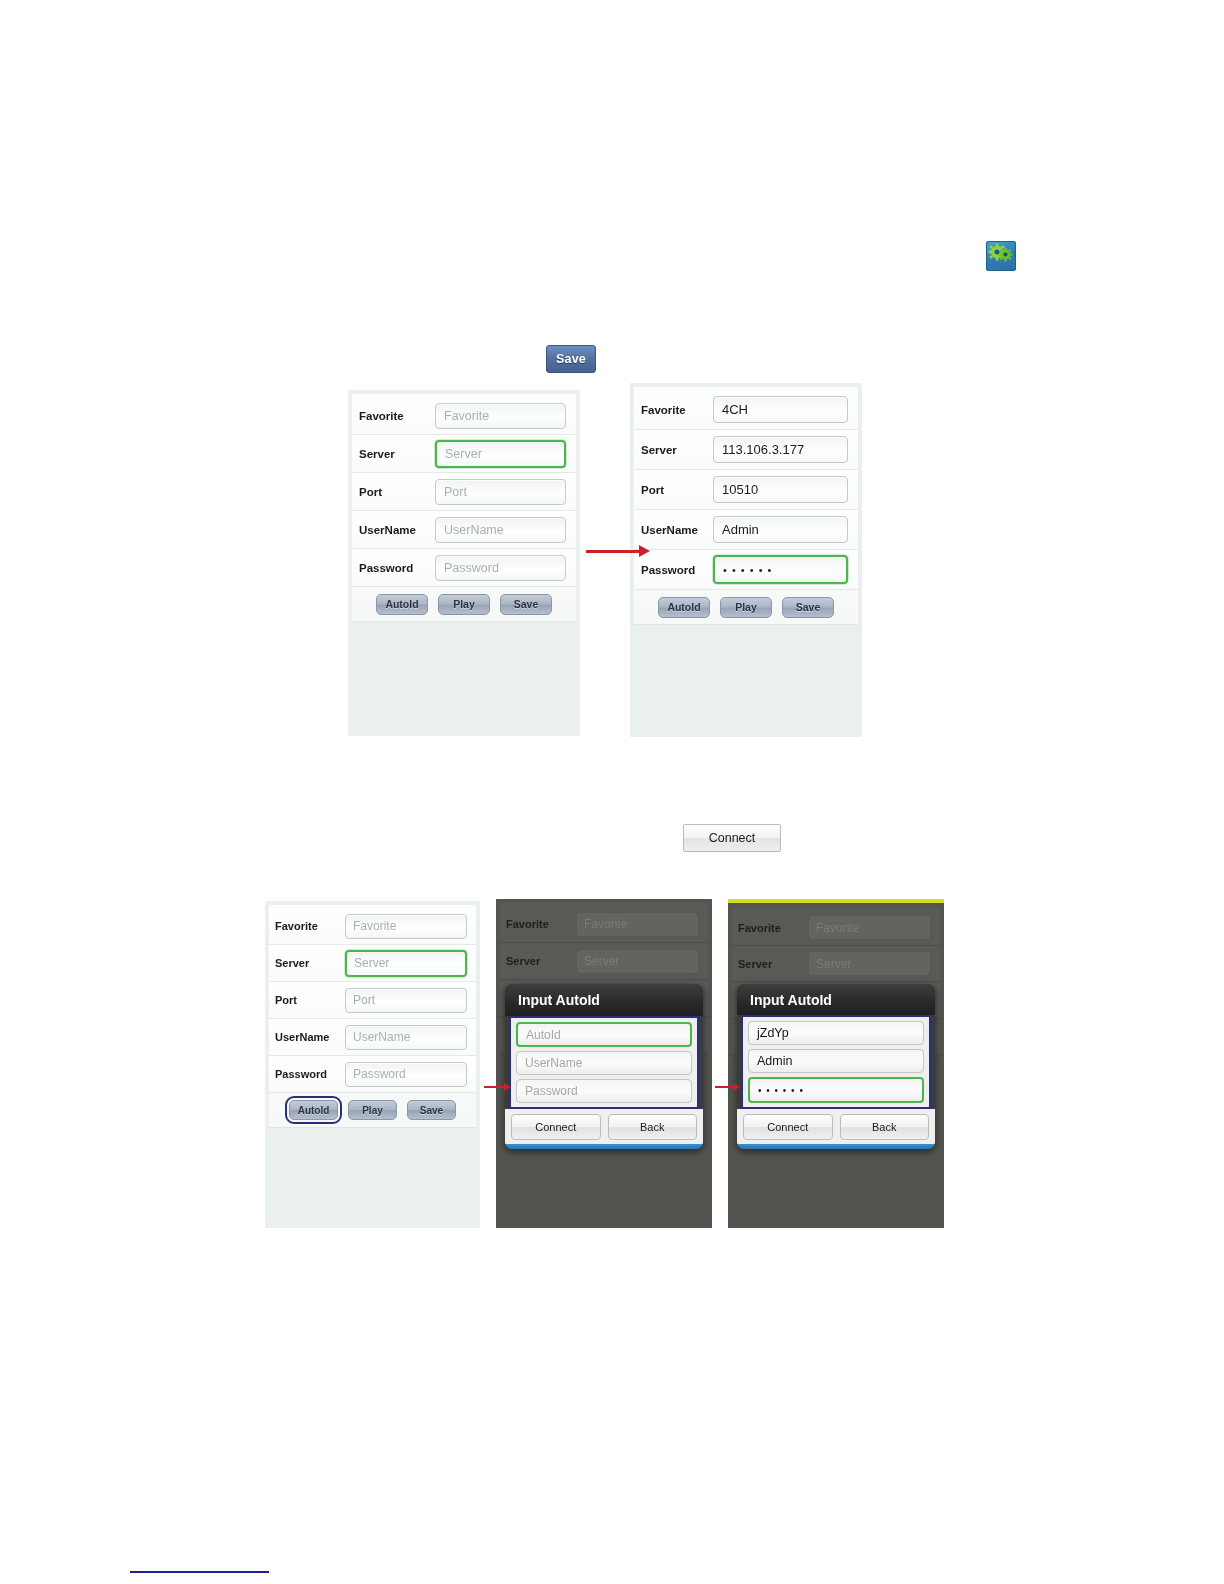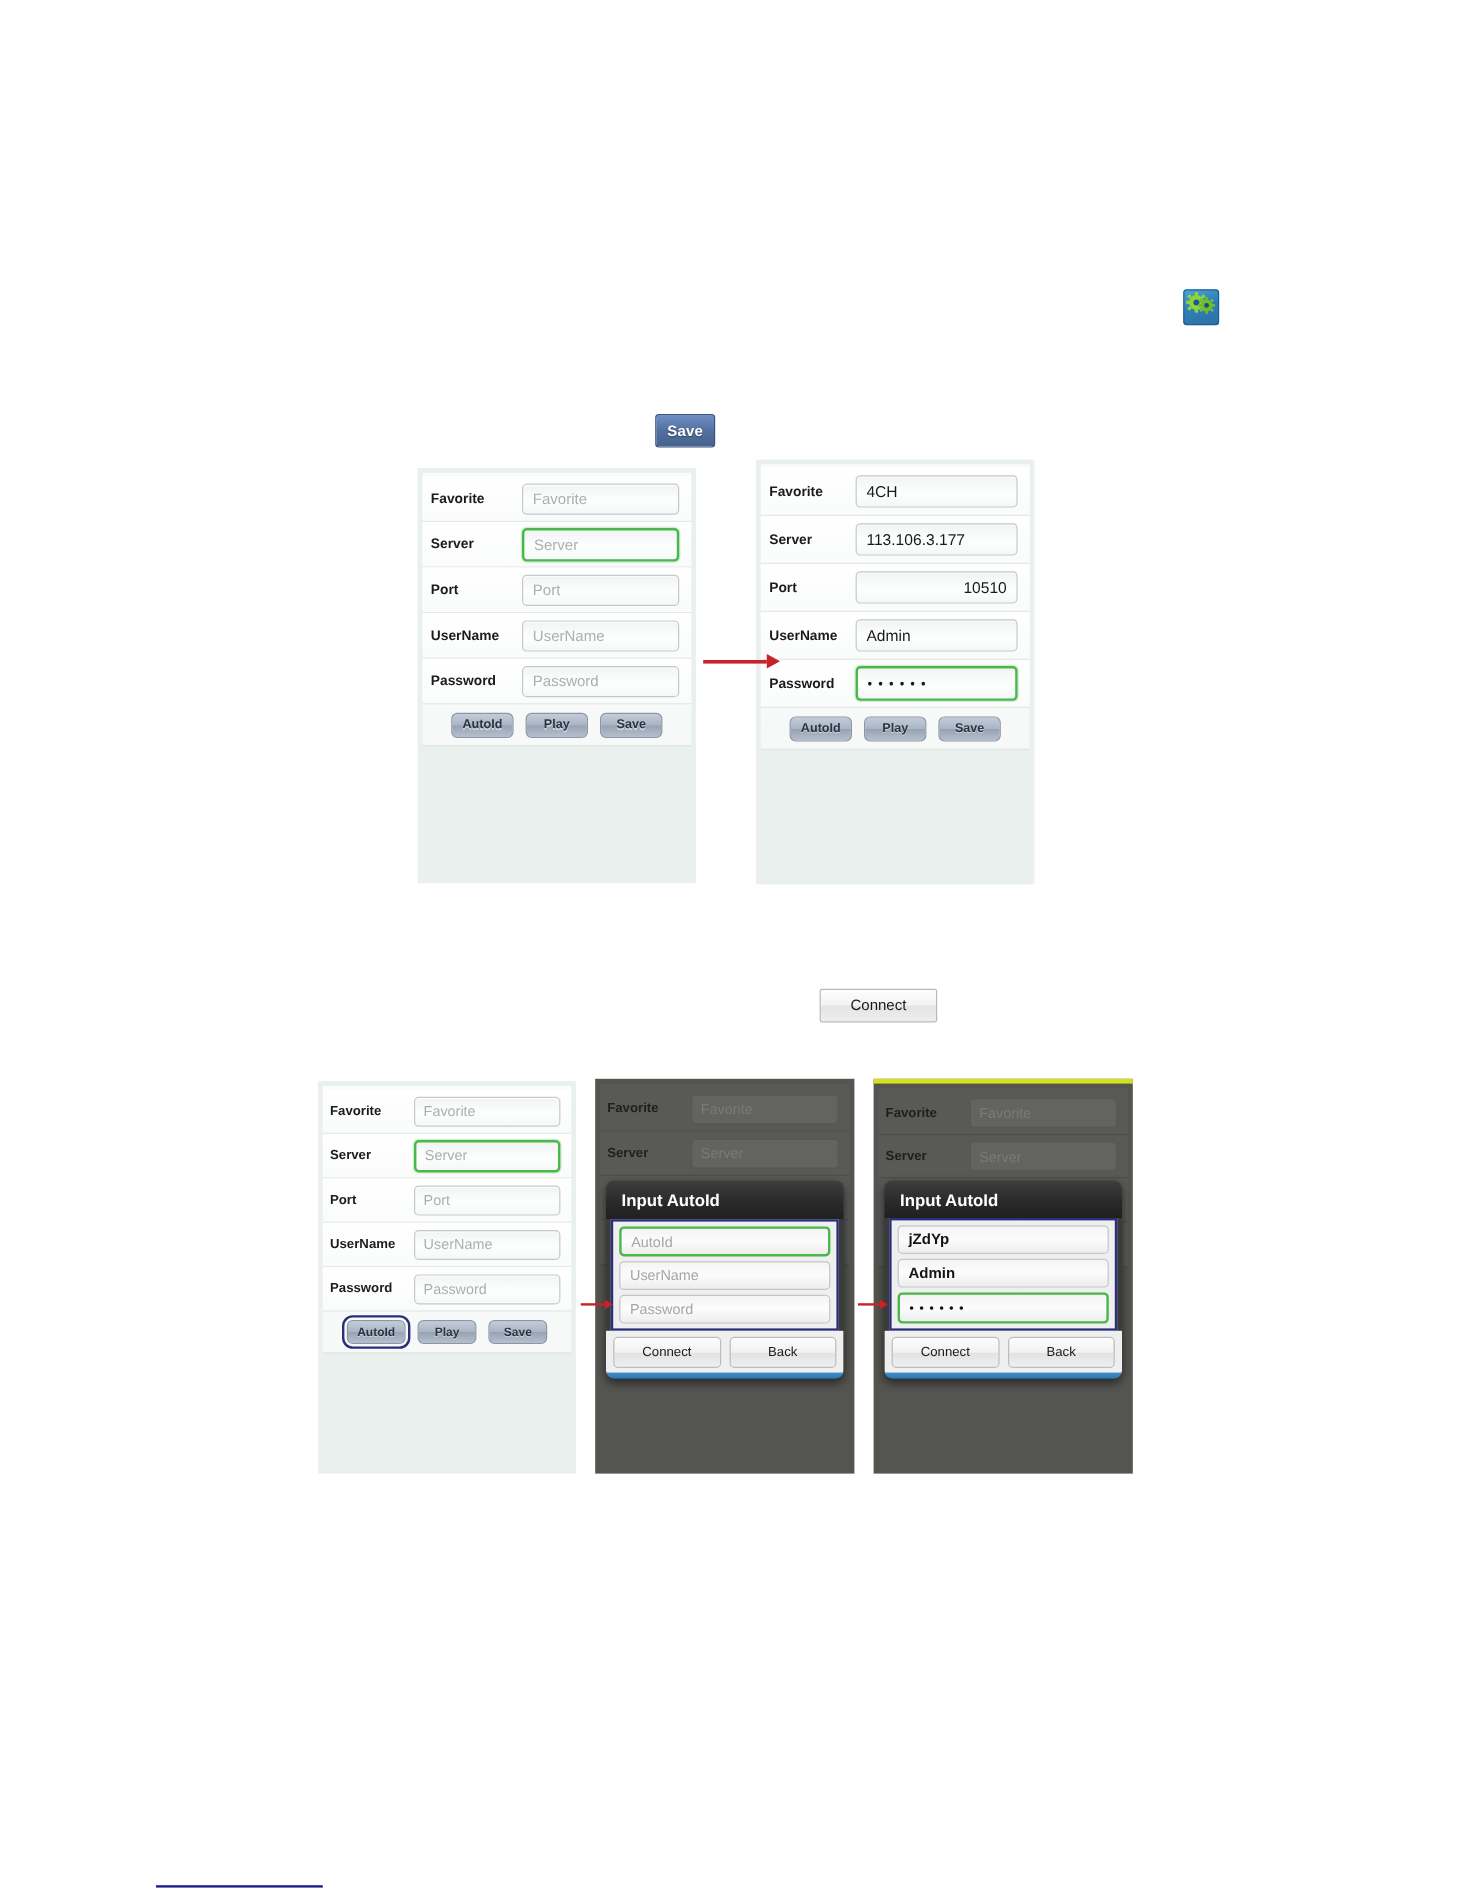--- a/index.html
+++ b/index.html
@@ -148,21 +148,21 @@
   }
   .dfield {
     background: linear-gradient(180deg,#f4f4f4 0%,#fcfcfc 50%,#ededed 100%);
     border: 1px solid #c6c6c6;
     border-radius: 4px;
     display: flex; align-items: center;
     overflow: hidden;
   }
   .dfield.focus-green { border: 2px solid #49b749; }
   .dfield .ph { color: #a6a6a6; }
-  .dfield .val { color: #141414; font-weight: bold; }
+  .dfield .val { color: #141414; }
   .dialog-buttons {
     background: #efefef;
     display: flex; align-items: center;
   }
   .dlg-btn {
     flex: 1;
     background: linear-gradient(180deg,#fdfdfd 0%,#f1f1f1 50%,#e2e2e2 52%,#efefef 100%);
     border: 1px solid #bcbcbc;
     border-radius: 4px;
     color: #1a1a1a;
@@ -293,21 +293,21 @@
 
     <div class="row" style="height:40px; padding:0 10px 0 7px;">
       <div class="row-label" style="width:72px; font-size:11.5px;">Server</div>
       <div class="field" style="height:27px; padding:0 8px;">
         <span class="val" style="font-size:13px;">113.106.3.177</span>
       </div>
     </div>
 
     <div class="row" style="height:40px; padding:0 10px 0 7px;">
       <div class="row-label" style="width:72px; font-size:11.5px;">Port</div>
-      <div class="field" style="height:27px; padding:0 8px;justify-content:flex-end;">
+      <div class="field" style="height:27px; padding:0 8px;">
         <span class="val" style="font-size:13px;">10510</span>
       </div>
     </div>
 
     <div class="row" style="height:40px; padding:0 10px 0 7px;">
       <div class="row-label" style="width:72px; font-size:11.5px;">UserName</div>
       <div class="field" style="height:27px; padding:0 8px;">
         <span class="val" style="font-size:13px;">Admin</span>
       </div>
     </div>

